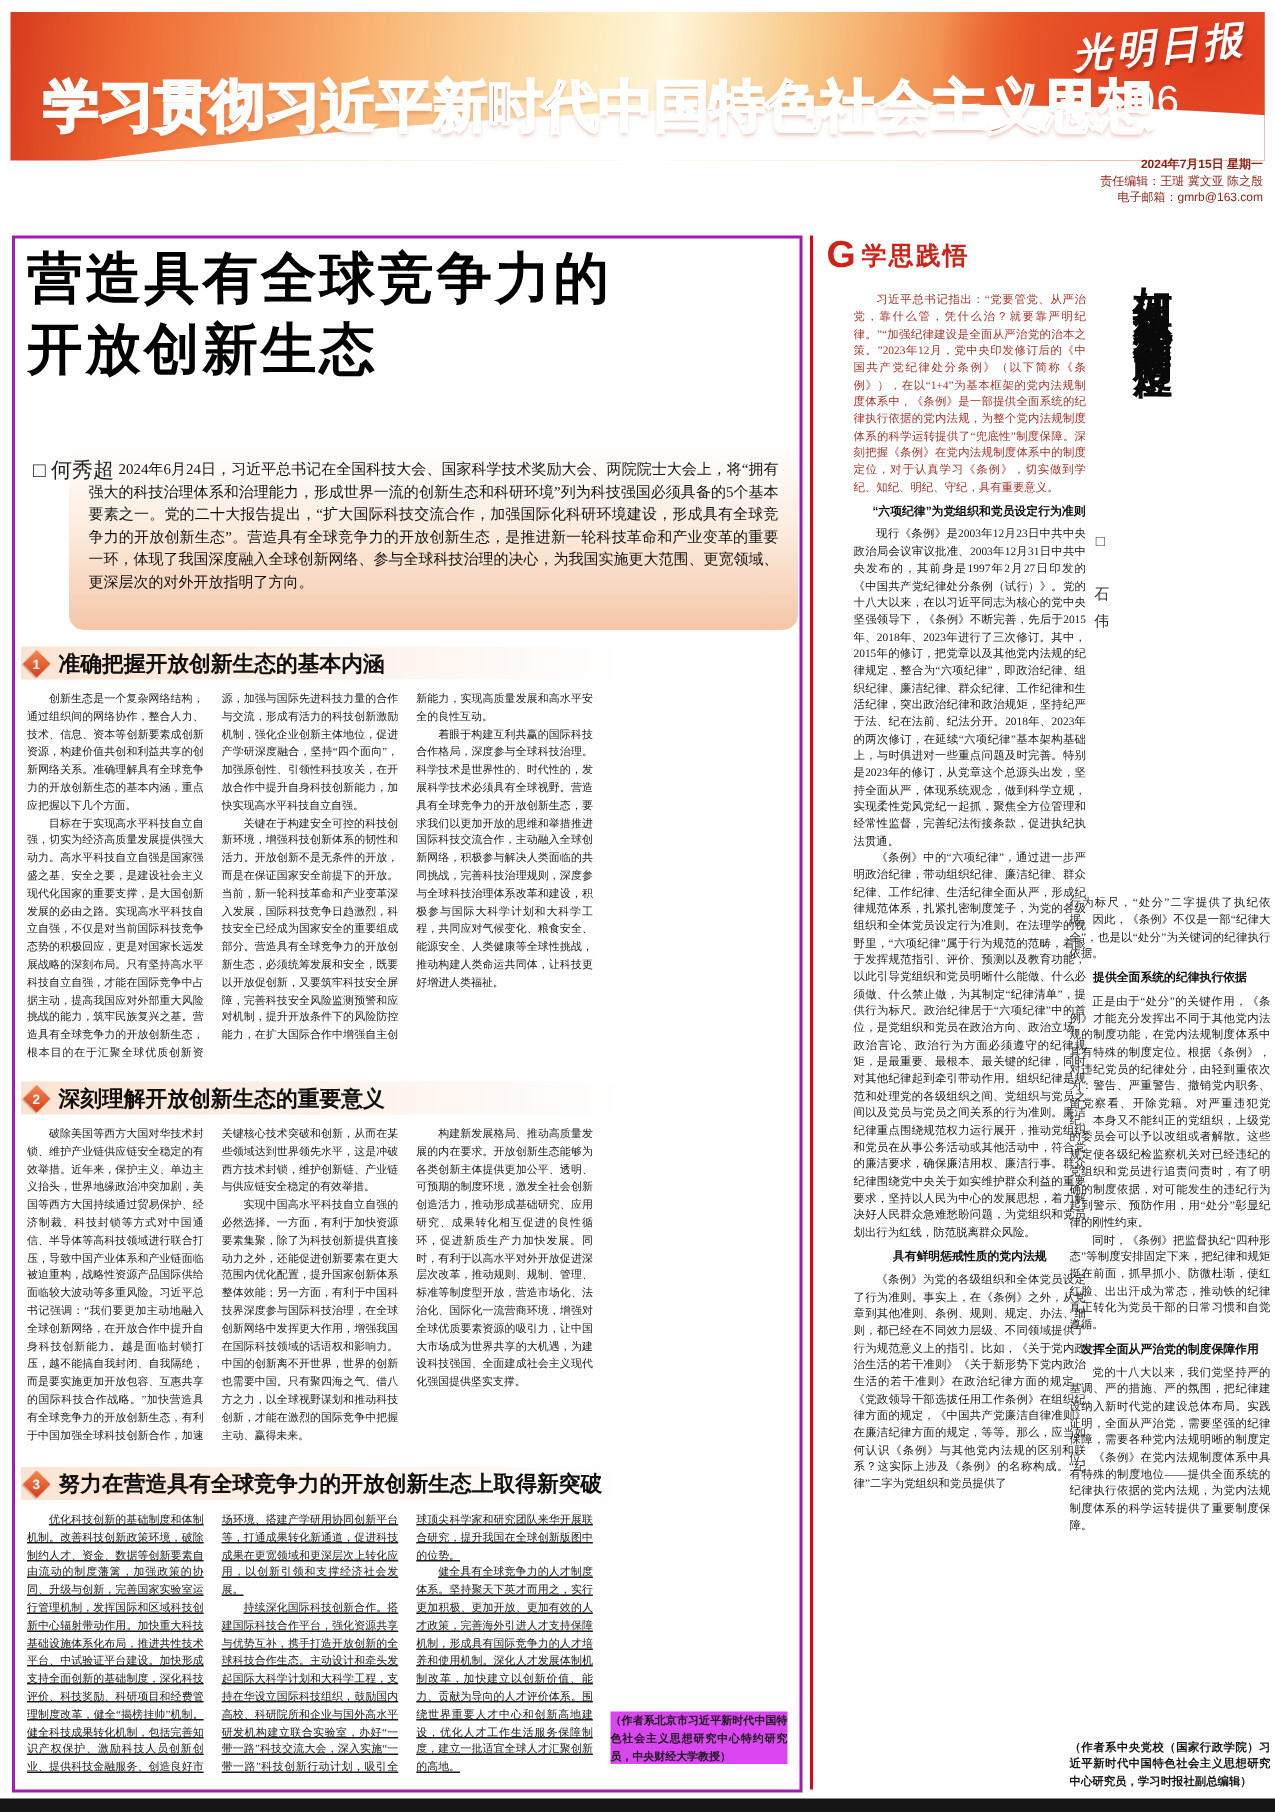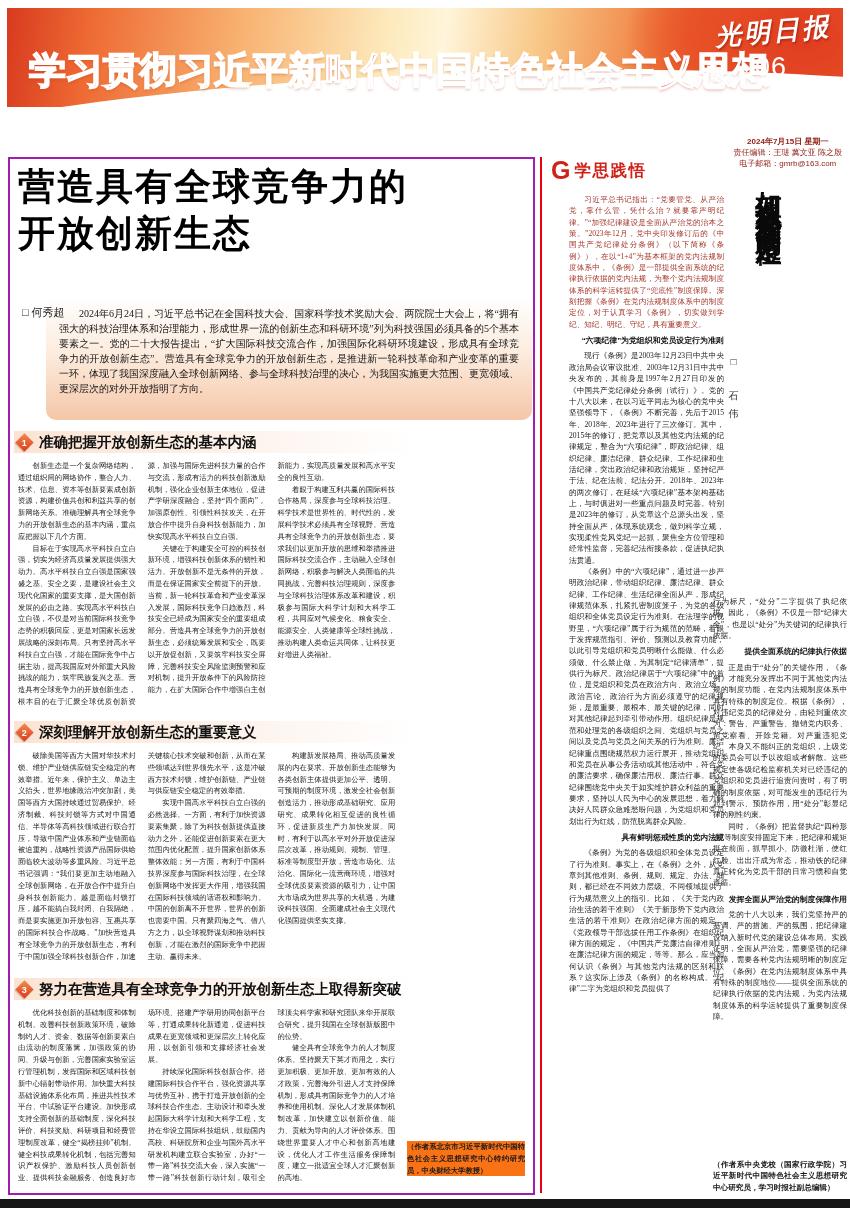--- a/index.html
+++ b/index.html
@@ -16,59 +16,59 @@
      font-weight:bold;font-size:37px;letter-spacing:0;color:#e43320;white-space:nowrap;
      -webkit-text-stroke:1.6px #fff;text-shadow:0 2px 3px rgba(180,60,20,.35);text-align:center;}
   .banner-edition{position:absolute;left:697px;top:42px;writing-mode:vertical-rl;
      font-family:"Liberation Sans",sans-serif;font-weight:bold;font-size:17px;color:#e43320;
      -webkit-text-stroke:.6px #fff;letter-spacing:2px;}
   .banner-page-num{position:absolute;left:748px;top:44px;font-family:"Liberation Sans",sans-serif;
      font-size:27px;color:#fff;letter-spacing:1px;}
   .masthead{position:absolute;right:12px;top:6px;color:#fff;font-style:italic;font-weight:bold;
      font-size:26px;letter-spacing:3px;transform:rotate(-5deg);
      text-shadow:1px 2px 2px rgba(140,25,8,.55);}
-  .dateblock{position:absolute;right:8px;top:104px;text-align:center;color:#8f1d12;
-     font-family:"Liberation Sans",sans-serif;font-size:8px;line-height:11px;margin-top:32px;}
+  .dateblock{position:absolute;right:8px;top:104px;text-align:right;color:#8f1d12;
+     font-family:"Liberation Sans",sans-serif;font-size:8px;line-height:11px;}
   .dateblock .d1{font-weight:bold;}
   
   .main-box{position:absolute;left:8px;top:157px;width:523px;height:1034px;border:2px solid #a21caf;background:#fff;}
   .headline{position:absolute;left:8px;top:4px;font-weight:bold;font-size:37px;line-height:47px;
      letter-spacing:2px;color:#000;}
-  .byline-main{position:absolute;left:12px;top:146px;font-size:11px;color:#222;z-index:2;}
+  .byline-main{position:absolute;left:12px;top:146px;font-size:14px;color:#222;z-index:2;}
   .intro{position:absolute;left:36px;top:139px;width:460px;height:104px;padding:9px 13px;
      background:linear-gradient(180deg,#fffefd 0%,#fcecde 45%,#f5c6a8 100%);border-radius:10px;
      font-weight:normal;font-size:10px;line-height:14.9px;text-align:justify;text-indent:2em;
      overflow:hidden;color:#141414;}
   .sec-head{position:absolute;left:4px;width:512px;height:22px;display:flex;align-items:center;gap:8px;
      background:linear-gradient(90deg,rgba(248,205,175,.55),rgba(255,255,255,0) 78%);padding-left:4px;}
   .diamond{width:13px;height:13px;background:linear-gradient(135deg,#f28a50,#da3a18);
      transform:rotate(45deg);display:flex;align-items:center;justify-content:center;flex:0 0 auto;
      box-shadow:0 1px 1px rgba(0,0,0,.25);}
   .diamond i{transform:rotate(-45deg);font-style:normal;color:#fff;font-family:"Liberation Sans",sans-serif;
      font-weight:bold;font-size:9px;}
   .sec-title{font-family:"Liberation Sans",sans-serif;font-weight:bold;font-size:14.5px;color:#111;}
   .cols{position:absolute;left:8px;width:507px;column-count:4;column-gap:12px;column-fill:auto;
      font-size:7.3px;line-height:11.8px;text-align:justify;overflow:hidden;color:#1a1a1a;}
   .cols p, .flow p{margin:0;text-indent:2em;}
-  .credit-main{position:absolute;left:397px;top:982px;width:118px;background:#f97316;font-weight:bold;
+  .credit-main{position:absolute;left:397px;top:982px;width:118px;background:#d946ef;font-weight:bold;
      font-size:7.3px;line-height:11.8px;text-align:justify;z-index:3;}
   
   .red-rule{position:absolute;left:540px;top:157px;width:2px;height:1036px;background:#e60012;}
   .kicker{position:absolute;left:551px;top:158px;display:flex;align-items:center;gap:4px;}
   .kicker .g{font-family:"Liberation Sans",sans-serif;font-weight:900;font-size:25px;color:#cf2318;line-height:1;}
   .kicker .k-label{font-family:"Liberation Sans",sans-serif;font-weight:bold;font-size:16.5px;
      color:#cf2318;letter-spacing:1.5px;text-align:right;}
   .colA{position:absolute;left:569px;top:194px;width:155px;height:999px;overflow:hidden;
      font-size:7.6px;line-height:11.35px;text-align:justify;}
   .colB{position:absolute;left:713px;top:596px;width:134px;height:597px;display:flex;flex-direction:column;
      font-size:7.6px;line-height:11.35px;text-align:justify;gap:24px;}
   .colB .flowwrap{flex:1 1 auto;overflow:hidden;}
   .lead p{color:#a5352a;}
   .sh{font-family:Liberation Sans, sans-serif;font-weight:bold;font-size:7.9px;margin:5px 0 4px 0;color:#111;}
-  .sh.center{text-align:right;}
+  .sh.center{text-align:center;}
   .sh.indent{text-indent:1.6em;}
   .cont{text-indent:0;}
   .credit-col{flex:0 0 auto;font-weight:bold;text-align:justify;}
   .vtitle{position:absolute;left:751px;top:170px;height:412px;writing-mode:vertical-rl;
      font-weight:bold;font-size:26px;letter-spacing:3.5px;color:#0a0a0a;}
   .vbyline{position:absolute;left:726px;top:356px;writing-mode:vertical-rl;font-size:10px;
      letter-spacing:7px;color:#333;}
   .bottom-bar{position:absolute;left:0;top:1199px;width:850px;height:9px;background:#161616;}
 </style>
 </head>
@@ -122,21 +122,21 @@
         <p>实现中国高水平科技自立自强的必然选择。一方面，有利于加快资源要素集聚，除了为科技创新提供直接动力之外，还能促进创新要素在更大范围内优化配置，提升国家创新体系整体效能；另一方面，有利于中国科技界深度参与国际科技治理，在全球创新网络中发挥更大作用，增强我国在国际科技领域的话语权和影响力。中国的创新离不开世界，世界的创新也需要中国。只有聚四海之气、借八方之力，以全球视野谋划和推动科技创新，才能在激烈的国际竞争中把握主动、赢得未来。</p>
         <p>构建新发展格局、推动高质量发展的内在要求。开放创新生态能够为各类创新主体提供更加公平、透明、可预期的制度环境，激发全社会创新创造活力，推动形成基础研究、应用研究、成果转化相互促进的良性循环，促进新质生产力加快发展。同时，有利于以高水平对外开放促进深层次改革，推动规则、规制、管理、标准等制度型开放，营造市场化、法治化、国际化一流营商环境，增强对全球优质要素资源的吸引力，让中国大市场成为世界共享的大机遇，为建设科技强国、全面建成社会主义现代化强国提供坚实支撑。</p>
       </div>
 
     <div class="sec-head" style="top:819px;">
       <span class="diamond">
           <i>3</i>
         </span>
       <span class="sec-title">努力在营造具有全球竞争力的开放创新生态上取得新突破</span>
     </div>
-    <div class="cols" style="top:848px;height:180px;">
+    <div class="cols" style="top:848px;height:180px;text-decoration:underline;">
         <p>优化科技创新的基础制度和体制机制。改善科技创新政策环境，破除制约人才、资金、数据等创新要素自由流动的制度藩篱，加强政策的协同、升级与创新，完善国家实验室运行管理机制，发挥国际和区域科技创新中心辐射带动作用。加快重大科技基础设施体系化布局，推进共性技术平台、中试验证平台建设。加快形成支持全面创新的基础制度，深化科技评价、科技奖励、科研项目和经费管理制度改革，健全“揭榜挂帅”机制。健全科技成果转化机制，包括完善知识产权保护、激励科技人员创新创业、提供科技金融服务、创造良好市场环境、搭建产学研用协同创新平台等，打通成果转化新通道，促进科技成果在更宽领域和更深层次上转化应用，以创新引领和支撑经济社会发展。</p>
         <p>持续深化国际科技创新合作。搭建国际科技合作平台，强化资源共享与优势互补，携手打造开放创新的全球科技合作生态。主动设计和牵头发起国际大科学计划和大科学工程，支持在华设立国际科技组织，鼓励国内高校、科研院所和企业与国外高水平研发机构建立联合实验室，办好“一带一路”科技交流大会，深入实施“一带一路”科技创新行动计划，吸引全球顶尖科学家和研究团队来华开展联合研究，提升我国在全球创新版图中的位势。</p>
         <p>健全具有全球竞争力的人才制度体系。坚持聚天下英才而用之，实行更加积极、更加开放、更加有效的人才政策，完善海外引进人才支持保障机制，形成具有国际竞争力的人才培养和使用机制。深化人才发展体制机制改革，加快建立以创新价值、能力、贡献为导向的人才评价体系。围绕世界重要人才中心和创新高地建设，优化人才工作生活服务保障制度，建立一批适宜全球人才汇聚创新的高地。</p>
       </div>
 
     <div class="credit-main">（作者系北京市习近平新时代中国特色社会主义思想研究中心特约研究员，中央财经大学教授）</div>
   </div>
 
   <div class="red-rule"></div>
 

